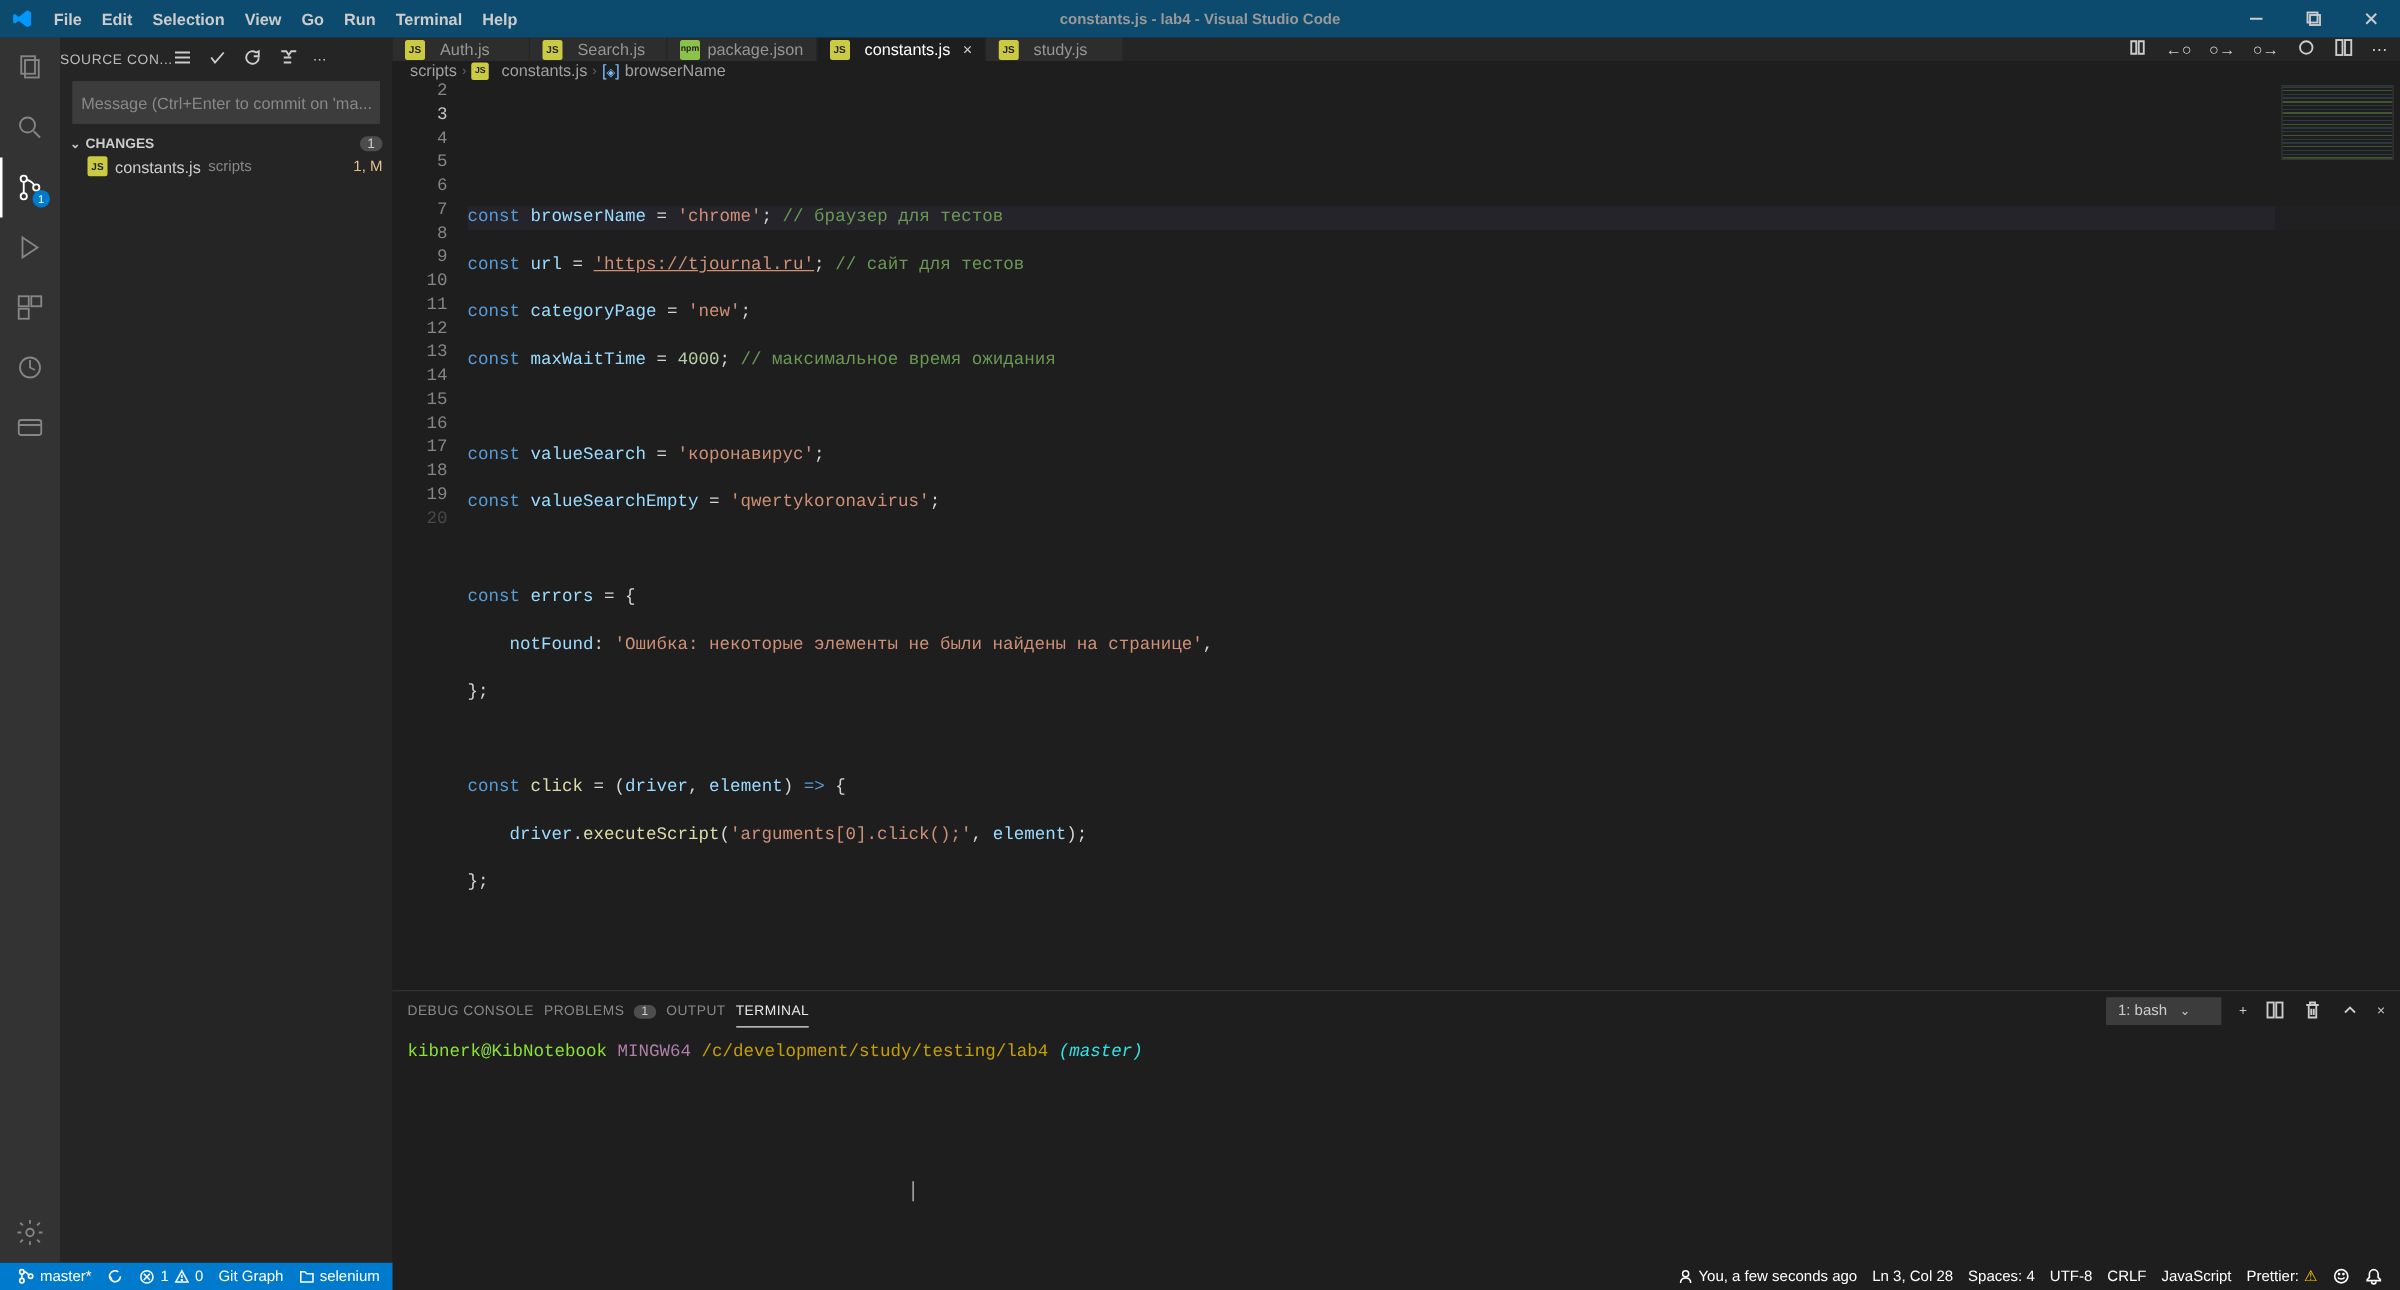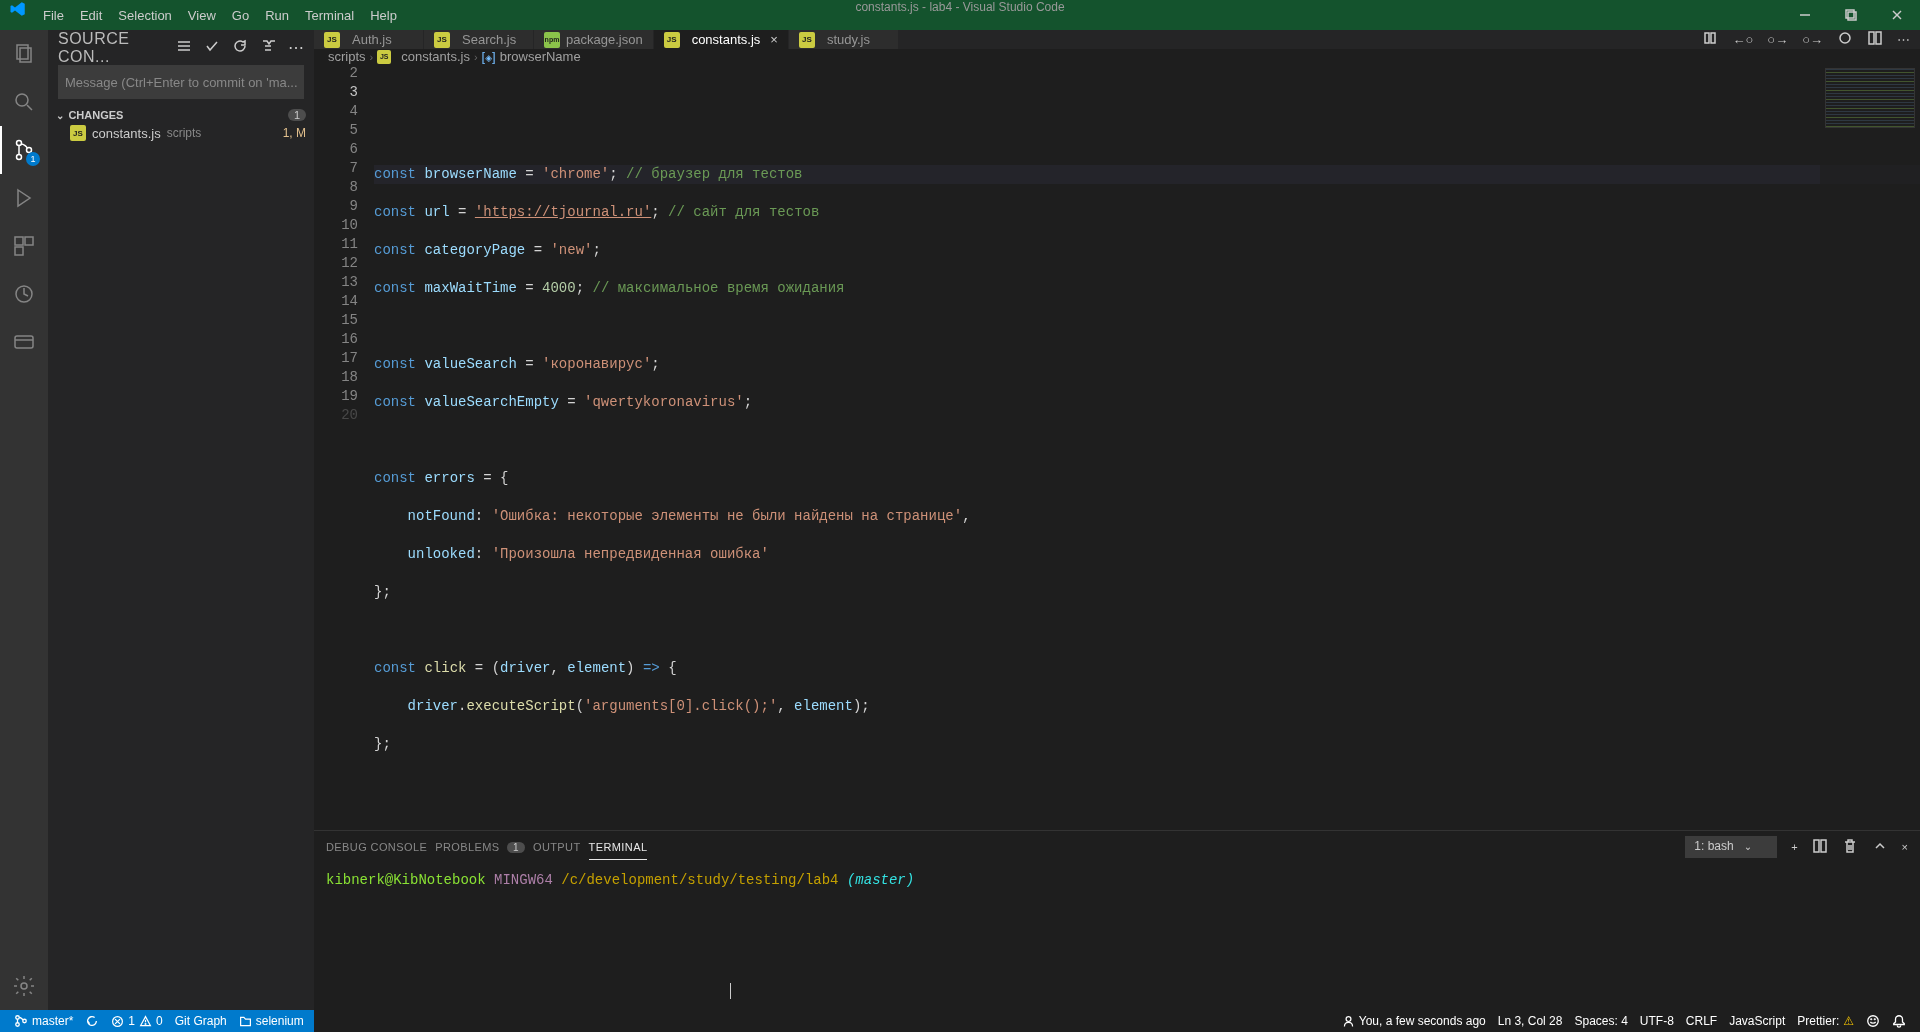--- a/index.html
+++ b/index.html
@@ -7,24 +7,25 @@
   font-family: "Segoe UI", Arial, sans-serif;
   background: #1e1e1e;
   color: #cccccc;
   width: 1920px;
   height: 1032px;
   overflow: hidden;
   font-size: 13px;
 }
 .titlebar {
   height: 30px;
-  background: #14532d;
-  display: flex;
-  align-items: flex-start;
+  background: #0c4a6e;
+  display: flex;
+  align-items: center;
   position: relative;
+  font-weight: bold;
 }
 .titlebar-logo {
   width: 35px;
   display: flex;
   align-items: center;
   justify-content: center;
 }
 .titlebar-logo svg { width: 18px; height: 18px; }
 .menubar { display: flex; }
 .menu-item {
@@ -107,24 +108,24 @@
 .sidebar {
   width: 266px;
   background: #252526;
   display: flex;
   flex-direction: column;
 }
 .sidebar-header {
   height: 35px;
   display: flex;
   align-items: center;
-  padding: 0 10px;
-  font-size: 16px;
+  padding: 0 0;
+  font-size: 11px;
   color: #bbb;
-  justify-content: flex-end;
+  justify-content: flex-start;
 }
 .sidebar-header-title { letter-spacing: 0.5px; }
 .sidebar-actions { display: flex; gap: 12px; align-items: center; }
 .sidebar-actions span { cursor: pointer; color: #ccc; }
 .commit-input {
   margin: 0 10px 8px 10px;
   background: #3c3c3c;
   border: 1px solid #3c3c3c;
   color: #ccc;
   padding: 16px 6px;
@@ -584,21 +585,20 @@
 <div class="line current"><span class="kw">const</span> <span class="var">browserName</span> <span class="op">=</span> <span class="str">'chrome'</span><span class="pn">;</span> <span class="cmt">// браузер для тестов</span></div>
 <div class="line"><span class="kw">const</span> <span class="var">url</span> <span class="op">=</span> <span class="str url-underline">'https://tjournal.ru'</span><span class="pn">;</span> <span class="cmt">// сайт для тестов</span></div>
 <div class="line"><span class="kw">const</span> <span class="var">categoryPage</span> <span class="op">=</span> <span class="str">'new'</span><span class="pn">;</span></div>
 <div class="line"><span class="kw">const</span> <span class="var">maxWaitTime</span> <span class="op">=</span> <span class="num">4000</span><span class="pn">;</span> <span class="cmt">// максимальное время ожидания</span></div>
 <div class="line"></div>
 <div class="line"><span class="kw">const</span> <span class="var">valueSearch</span> <span class="op">=</span> <span class="str">'коронавирус'</span><span class="pn">;</span></div>
 <div class="line"><span class="kw">const</span> <span class="var">valueSearchEmpty</span> <span class="op">=</span> <span class="str">'qwertykoronavirus'</span><span class="pn">;</span></div>
 <div class="line"></div>
 <div class="line"><span class="kw">const</span> <span class="var">errors</span> <span class="op">=</span> <span class="pn">{</span></div>
 <div class="line">    <span class="var">notFound</span><span class="pn">:</span> <span class="str">'Ошибка: некоторые элементы не были найдены на странице'</span><span class="pn">,</span></div>
-<div class="line">    <span class="var">unlooked</span><span class="pn">:</span> <span class="str">'Произошла непредвиденная ошибка'</span></div>
 <div class="line"><span class="pn">};</span></div>
 <div class="line"></div>
 <div class="line"><span class="kw">const</span> <span class="fn">click</span> <span class="op">=</span> <span class="pn">(</span><span class="var">driver</span><span class="pn">,</span> <span class="var">element</span><span class="pn">)</span> <span class="kw">=&gt;</span> <span class="pn">{</span></div>
 <div class="line">    <span class="var">driver</span><span class="pn">.</span><span class="fn">executeScript</span><span class="pn">(</span><span class="str">'arguments[0].click();'</span><span class="pn">,</span> <span class="var">element</span><span class="pn">);</span></div>
 <div class="line"><span class="pn">};</span></div>
 <div class="line"></div>
         </div>
         <div class="minimap">
           <div class="minimap-inner"></div>
         </div>

